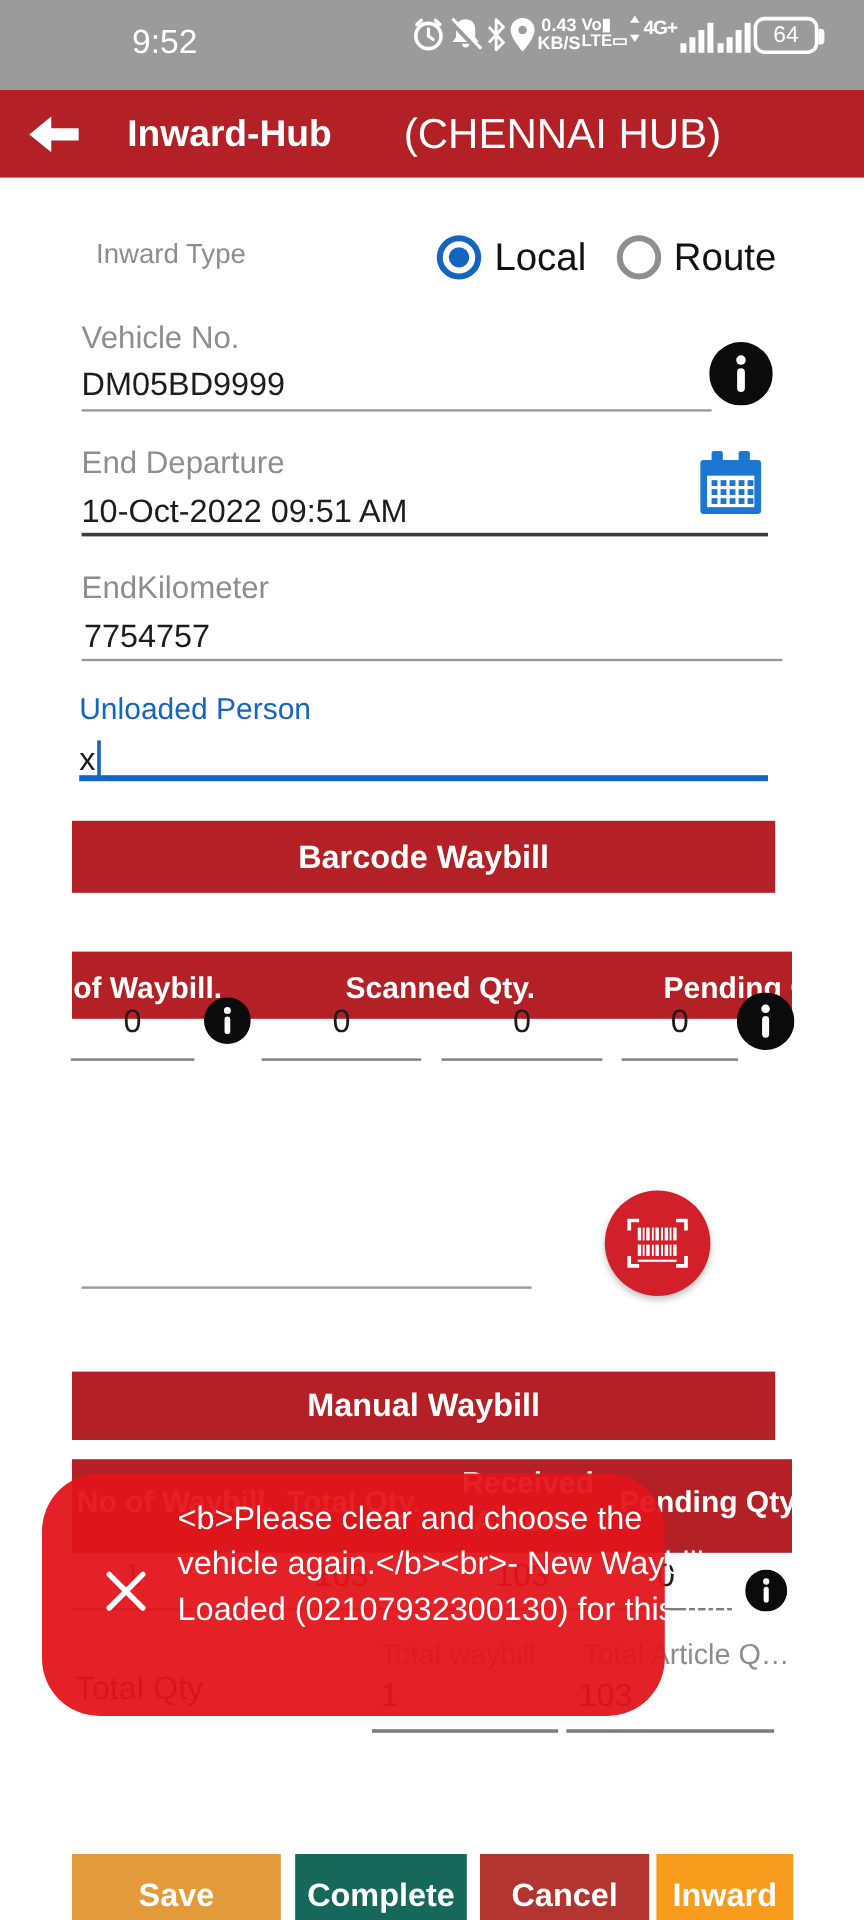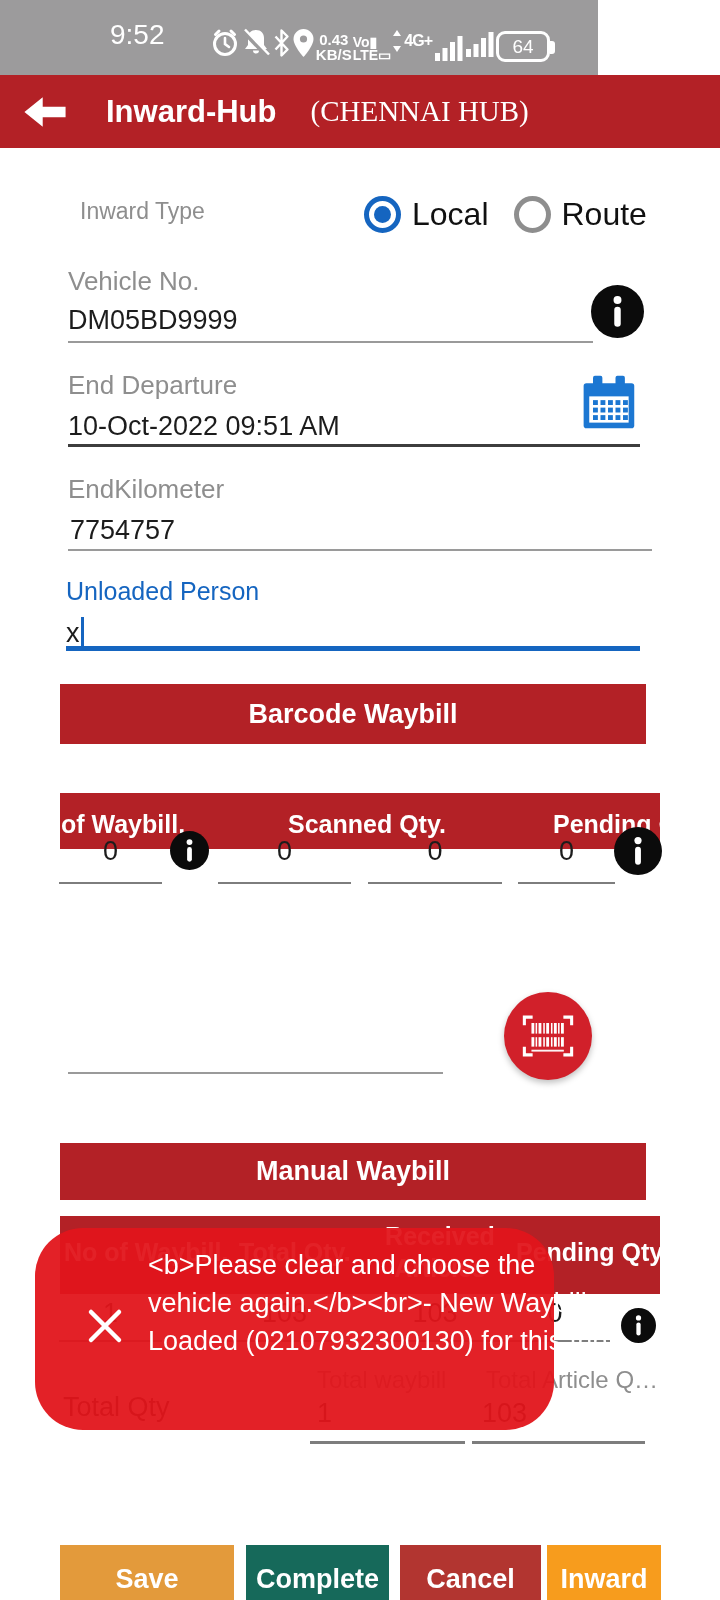--- a/index.html
+++ b/index.html
@@ -4,35 +4,35 @@
 <style>
   html,body{margin:0;padding:0;background:#555;}
   .screen{
     position:relative;width:720px;height:1600px;margin:0 auto;
     background:#fff;overflow:hidden;
     font-family:"Liberation Sans",sans-serif;
     -webkit-font-smoothing:antialiased;
   }
   .abs{position:absolute;}
   
-  .statusbar{position:absolute;top:0;left:0;width:598px;height:75px;background:#9C9B9C;color:#fff;}
+  .statusbar{position:absolute;top:0;left:0;width:720px;height:75px;background:#9C9B9C;color:#fff;}
   .sb-time{position:absolute;left:110px;top:19px;font-size:28px;color:#fff;}
-  .sb-icons{position:absolute;right:48px;top:14px;height:48px;display:flex;align-items:flex-end;gap:1px;}
+  .sb-icons{position:absolute;right:38px;top:14px;height:48px;display:flex;align-items:flex-start;gap:1px;}
   .sb-2line{font-size:15px;font-weight:bold;line-height:15px;text-align:center;letter-spacing:0;}
   .sb-volte{font-size:14px;font-weight:bold;line-height:13px;text-align:left;}
   .sb-net{display:flex;align-items:flex-end;gap:2px;}
   .sb-net .nt{font-size:16px;font-weight:bold;transform:translateY(-12px);letter-spacing:-1px;}
   .battery{box-sizing:border-box;width:54px;height:31px;border:3px solid #fff;border-radius:9px;
     display:flex;align-items:center;justify-content:center;font-size:19px;color:#fff;position:relative;}
   .battery:after{content:"";position:absolute;right:-8px;top:7px;width:5px;height:13px;background:#fff;border-radius:0 3px 3px 0;}
   
   .appbar{position:absolute;top:75px;left:0;width:720px;height:73px;background:#B32126;color:#fff;display:flex;align-items:center;}
   .back-btn{margin-left:20px;width:50px;height:38px;display:flex;align-items:center;justify-content:center;cursor:pointer;}
   .appbar-title{margin-left:36px;font-size:31px;font-weight:bold;}
-  .appbar-sub{margin-left:34px;font-size:29px;font-weight:400;font-family:Liberation Serif, serif;}
+  .appbar-sub{margin-left:60px;font-size:35px;font-weight:400;}
   
   .lbl{color:#8E8E8E;font-size:23px;}
   .lbl-big{color:#8E8E8E;font-size:26px;}
   .val{color:#1c1c1c;font-size:27px;}
   .hr{position:absolute;height:2px;background:#9a9a9a;}
   .radio{box-sizing:border-box;width:37px;height:37px;border-radius:50%;position:relative;}
   .radio.sel{border:5px solid #1565C0;}
   .radio.sel:after{content:"";position:absolute;left:50%;top:50%;width:17px;height:17px;margin:-8.5px 0 0 -8.5px;border-radius:50%;background:#1565C0;}
   .radio.unsel{border:5px solid #8E8E8E;}
   .radio-lbl{font-size:32px;color:#111;}

